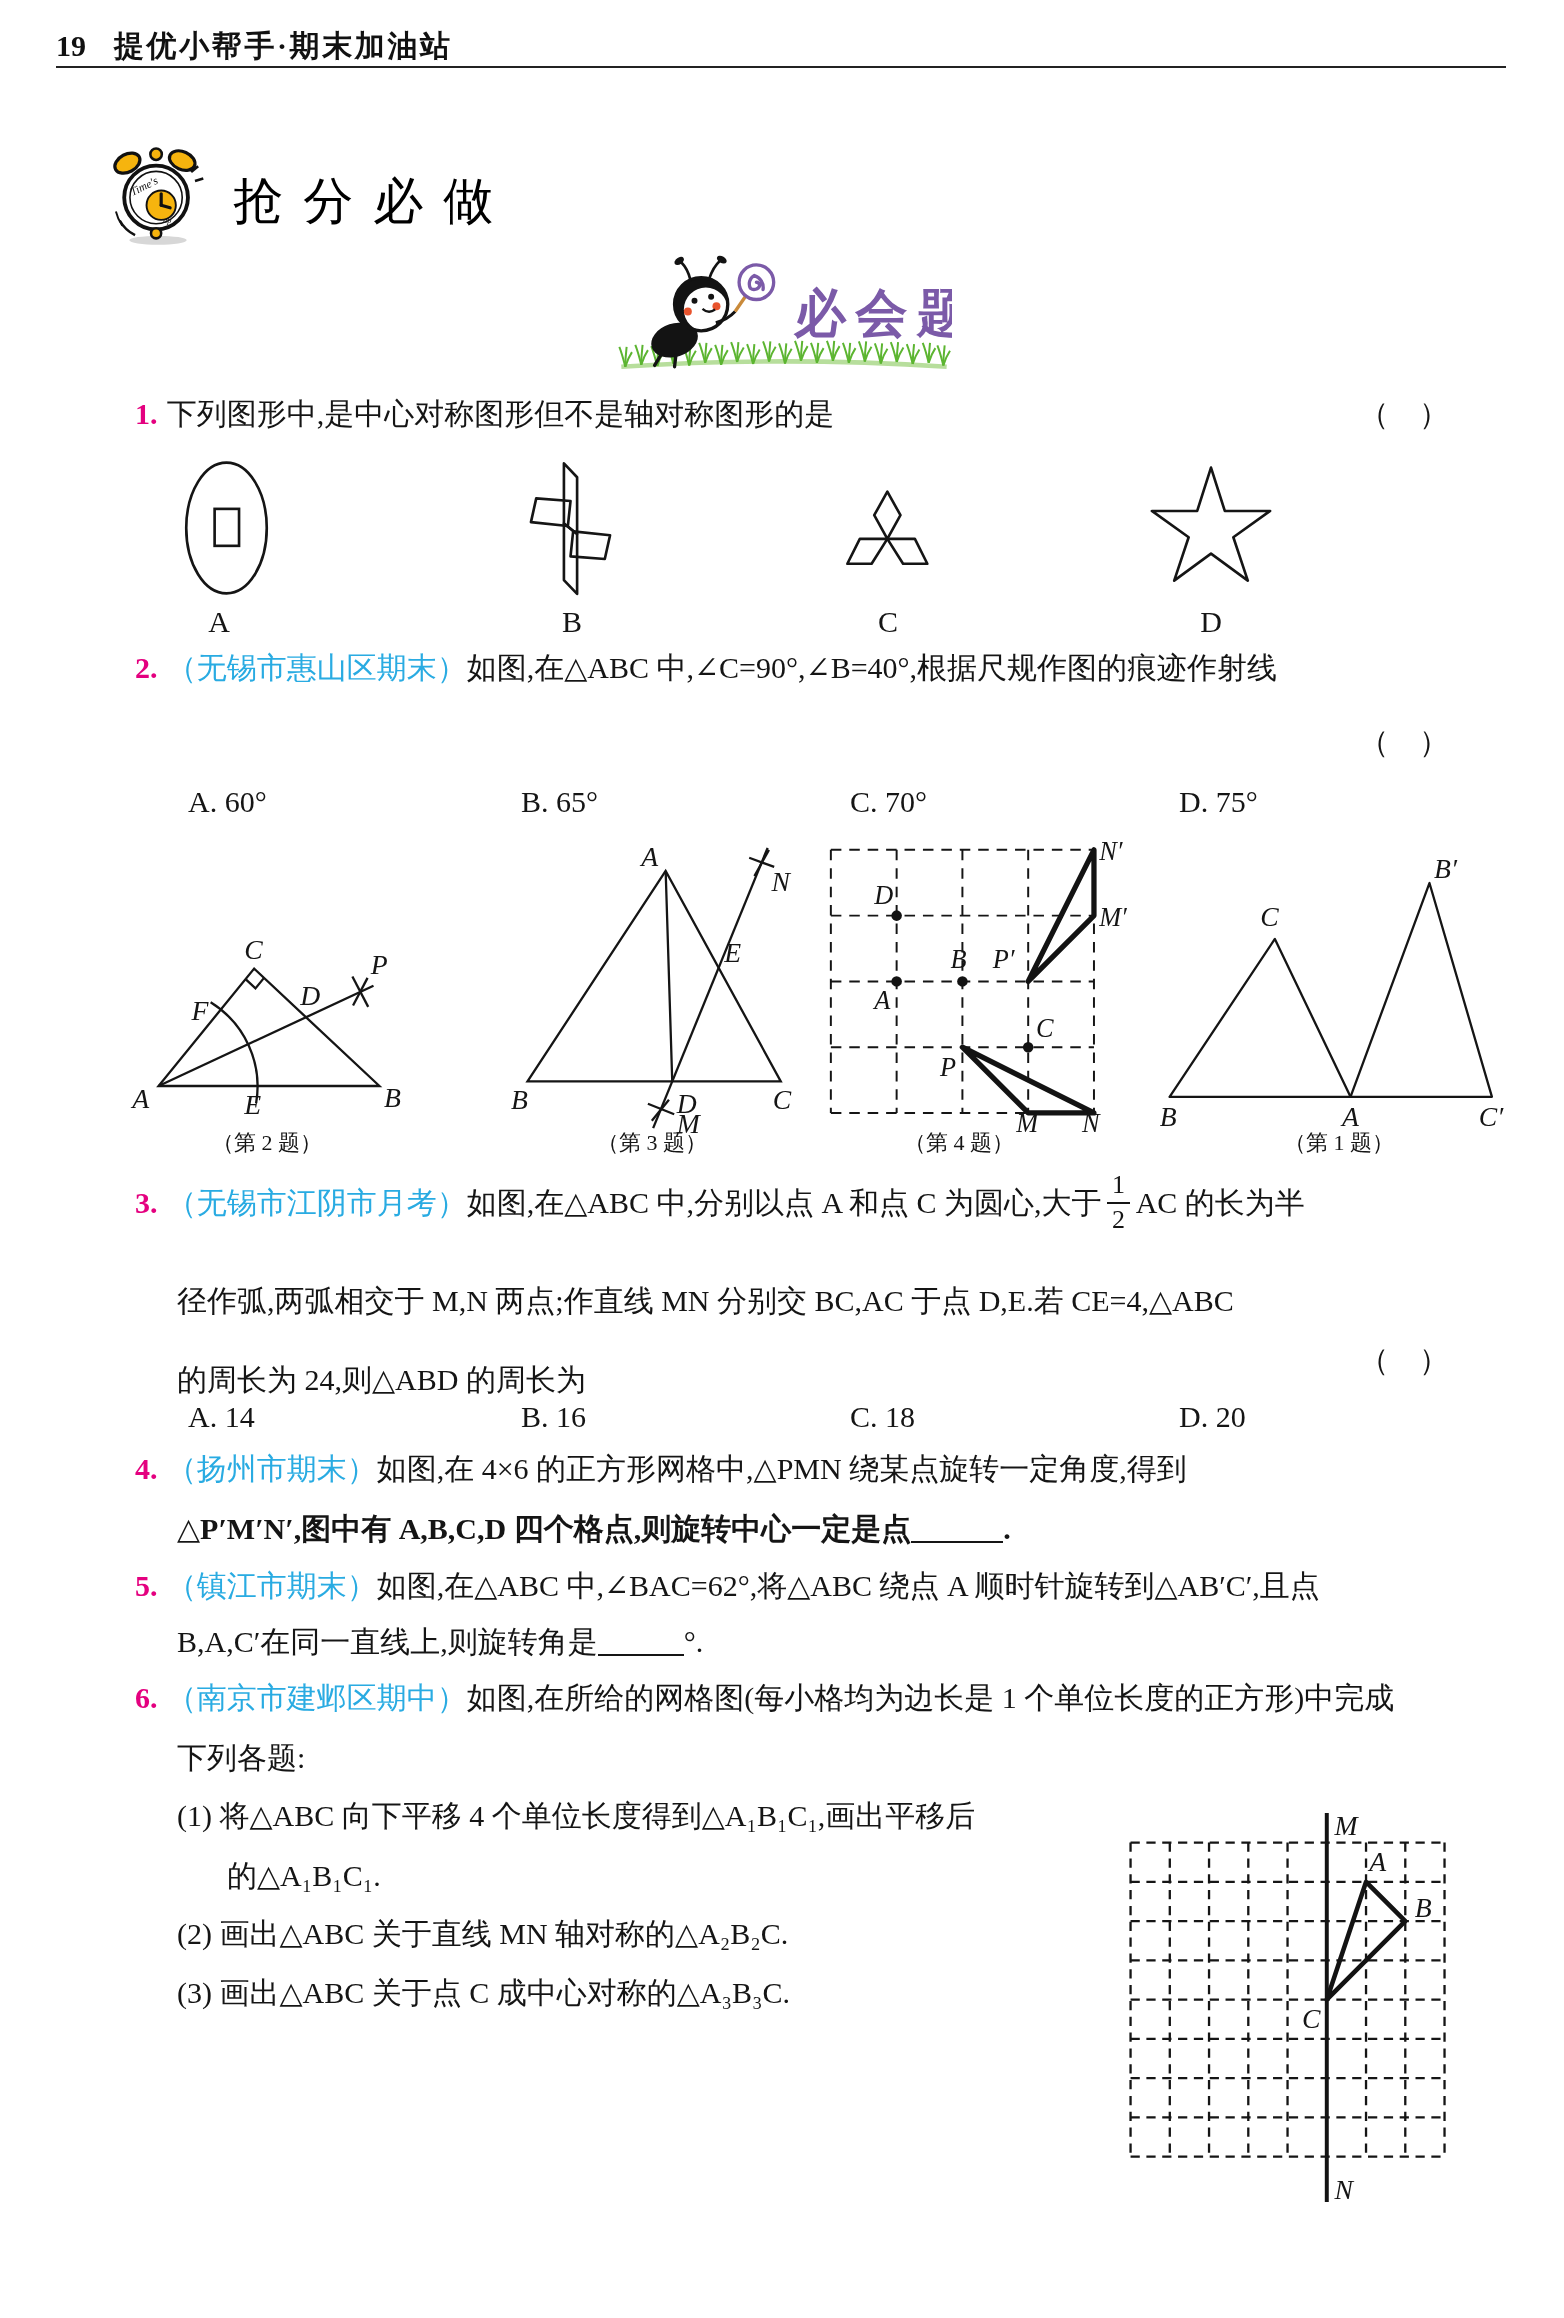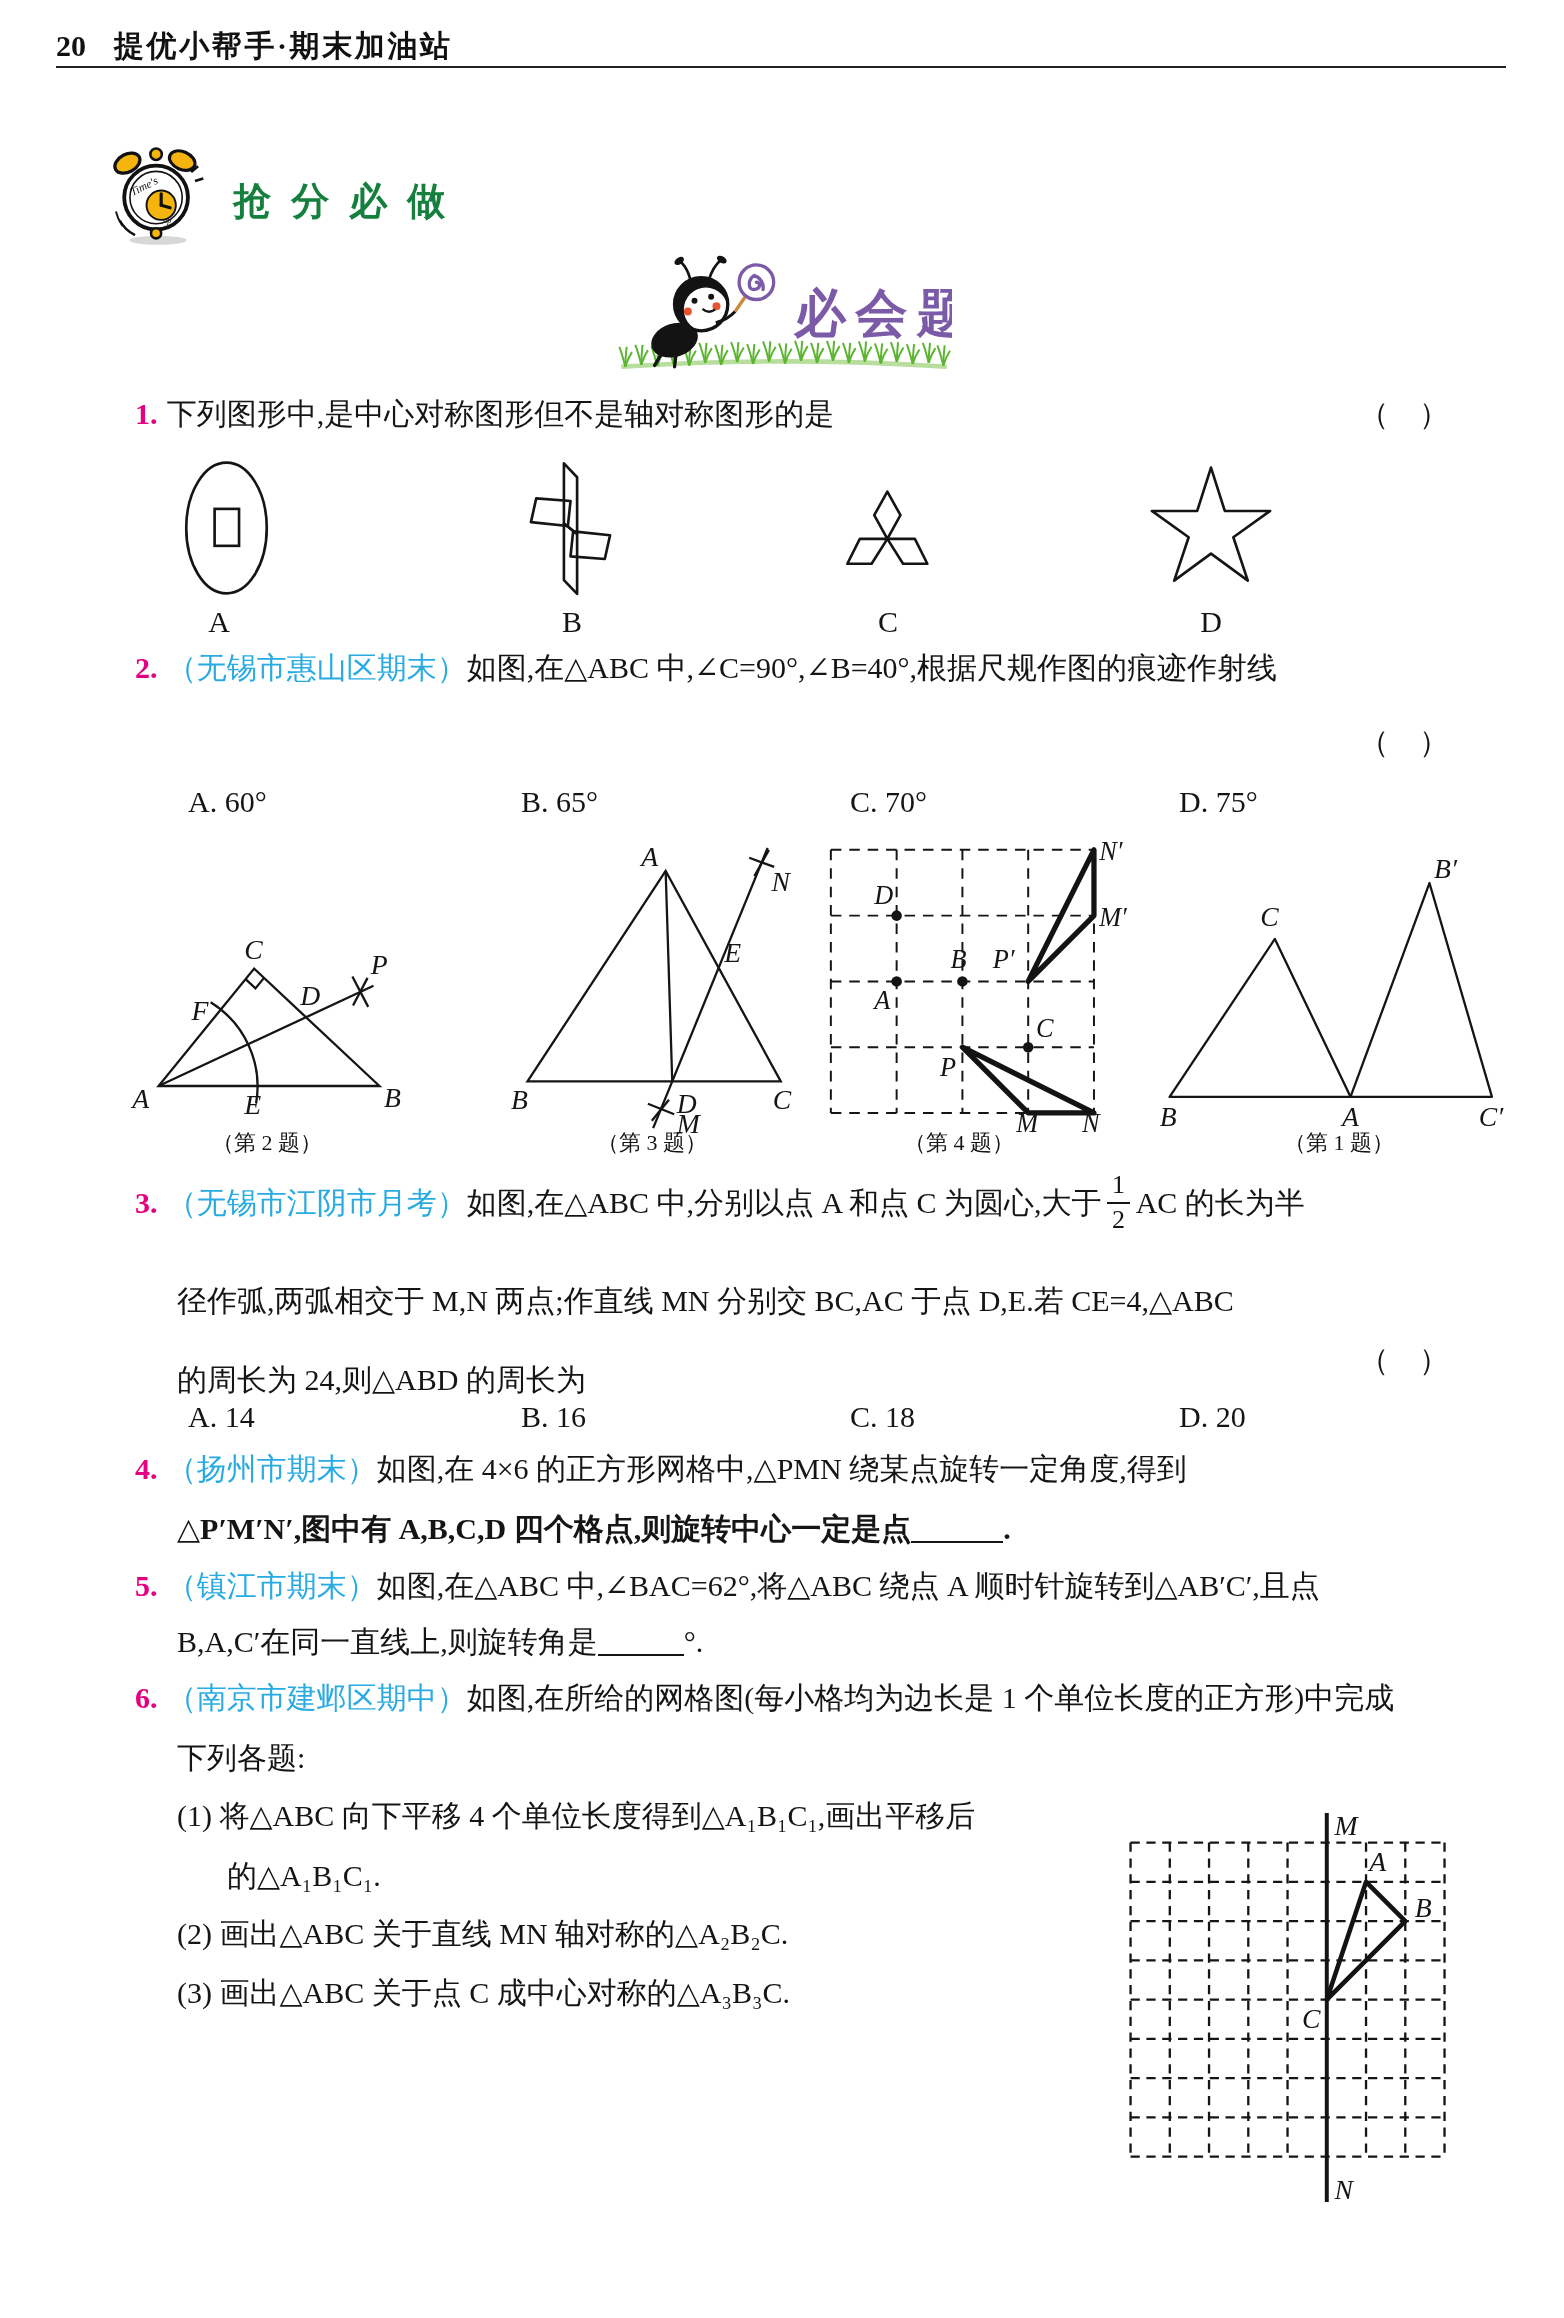--- a/index.html
+++ b/index.html
@@ -9,39 +9,39 @@
     overflow:hidden;
   }
   .abs{position:absolute;}
   .row{position:absolute; font-size:30px; line-height:1.25; white-space:pre; color:#151515;}
   .qnum{color:#e4007f; font-weight:bold; margin-right:9.2px;}
   .src{color:#29abe2;}
   .hdr-num{font-weight:bold; font-size:30px; margin-right:28px;}
   .hdr-title{font-weight:bold; font-size:30px; letter-spacing:2.6px;}
   .rule{position:absolute; left:56px; top:66px; width:1450px; height:2px; background:#232323;}
   .badge{position:absolute; left:92px; top:144px; display:flex; align-items:center;}
-  .badge-label{font-size:38px; font-weight:bold; color:#15803d; letter-spacing:20px; margin-left:9.2px; margin-top:12px;}
+  .badge-label{font-size:50px; font-weight:normal; color:#000000; letter-spacing:20px; margin-left:9.2px; margin-top:12px;}
   .caption{position:absolute; font-size:22px; transform:translateX(-50%); white-space:pre; color:#151515;}
   .optletter{position:absolute; font-size:30px; transform:translateX(-50%); color:#151515;}
   .frac{display:inline-flex; flex-direction:column; align-items:center; line-height:1; font-size:26px; margin:0 5.3px; vertical-align:middle;}
   .frac .num{padding:0 5.3px 4px; border-bottom:2px solid #151515;}
   .frac .den{padding-top:2.6px;}
   .flexline{display:flex; align-items:center;}
   .blank{display:inline-block; border-bottom:2px solid #151515; height:32px; vertical-align:-4px;}
   .blank.w140{width:92px;} .blank.w130{width:86px;}
   svg text{font-family:"Liberation Serif","DejaVu Serif",serif;}
   .figlabel{font-style:italic;}
 </style>
 </head>
 <body>
 
 <div class="page">
 
   <div class="abs" style="left:56px; top:26px;">
-    <span class="hdr-num">20</span><span class="hdr-title">提优小帮手·期末加油站</span>
+    <span class="hdr-num">19</span><span class="hdr-title">提优小帮手·期末加油站</span>
   </div>
   <div class="rule"></div>
 
   <div class="badge">
     <svg width="132" height="102" viewBox="0 0 200 160">
       <ellipse cx="100" cy="151" rx="45" ry="7" fill="#d7d7d7"></ellipse>
       <g transform="rotate(-28 52 30)">
           <ellipse cx="52" cy="30" rx="21" ry="14" fill="#f6b40e" stroke="#111" stroke-width="5"></ellipse>
         </g>
       <g transform="rotate(24 138 26)">

